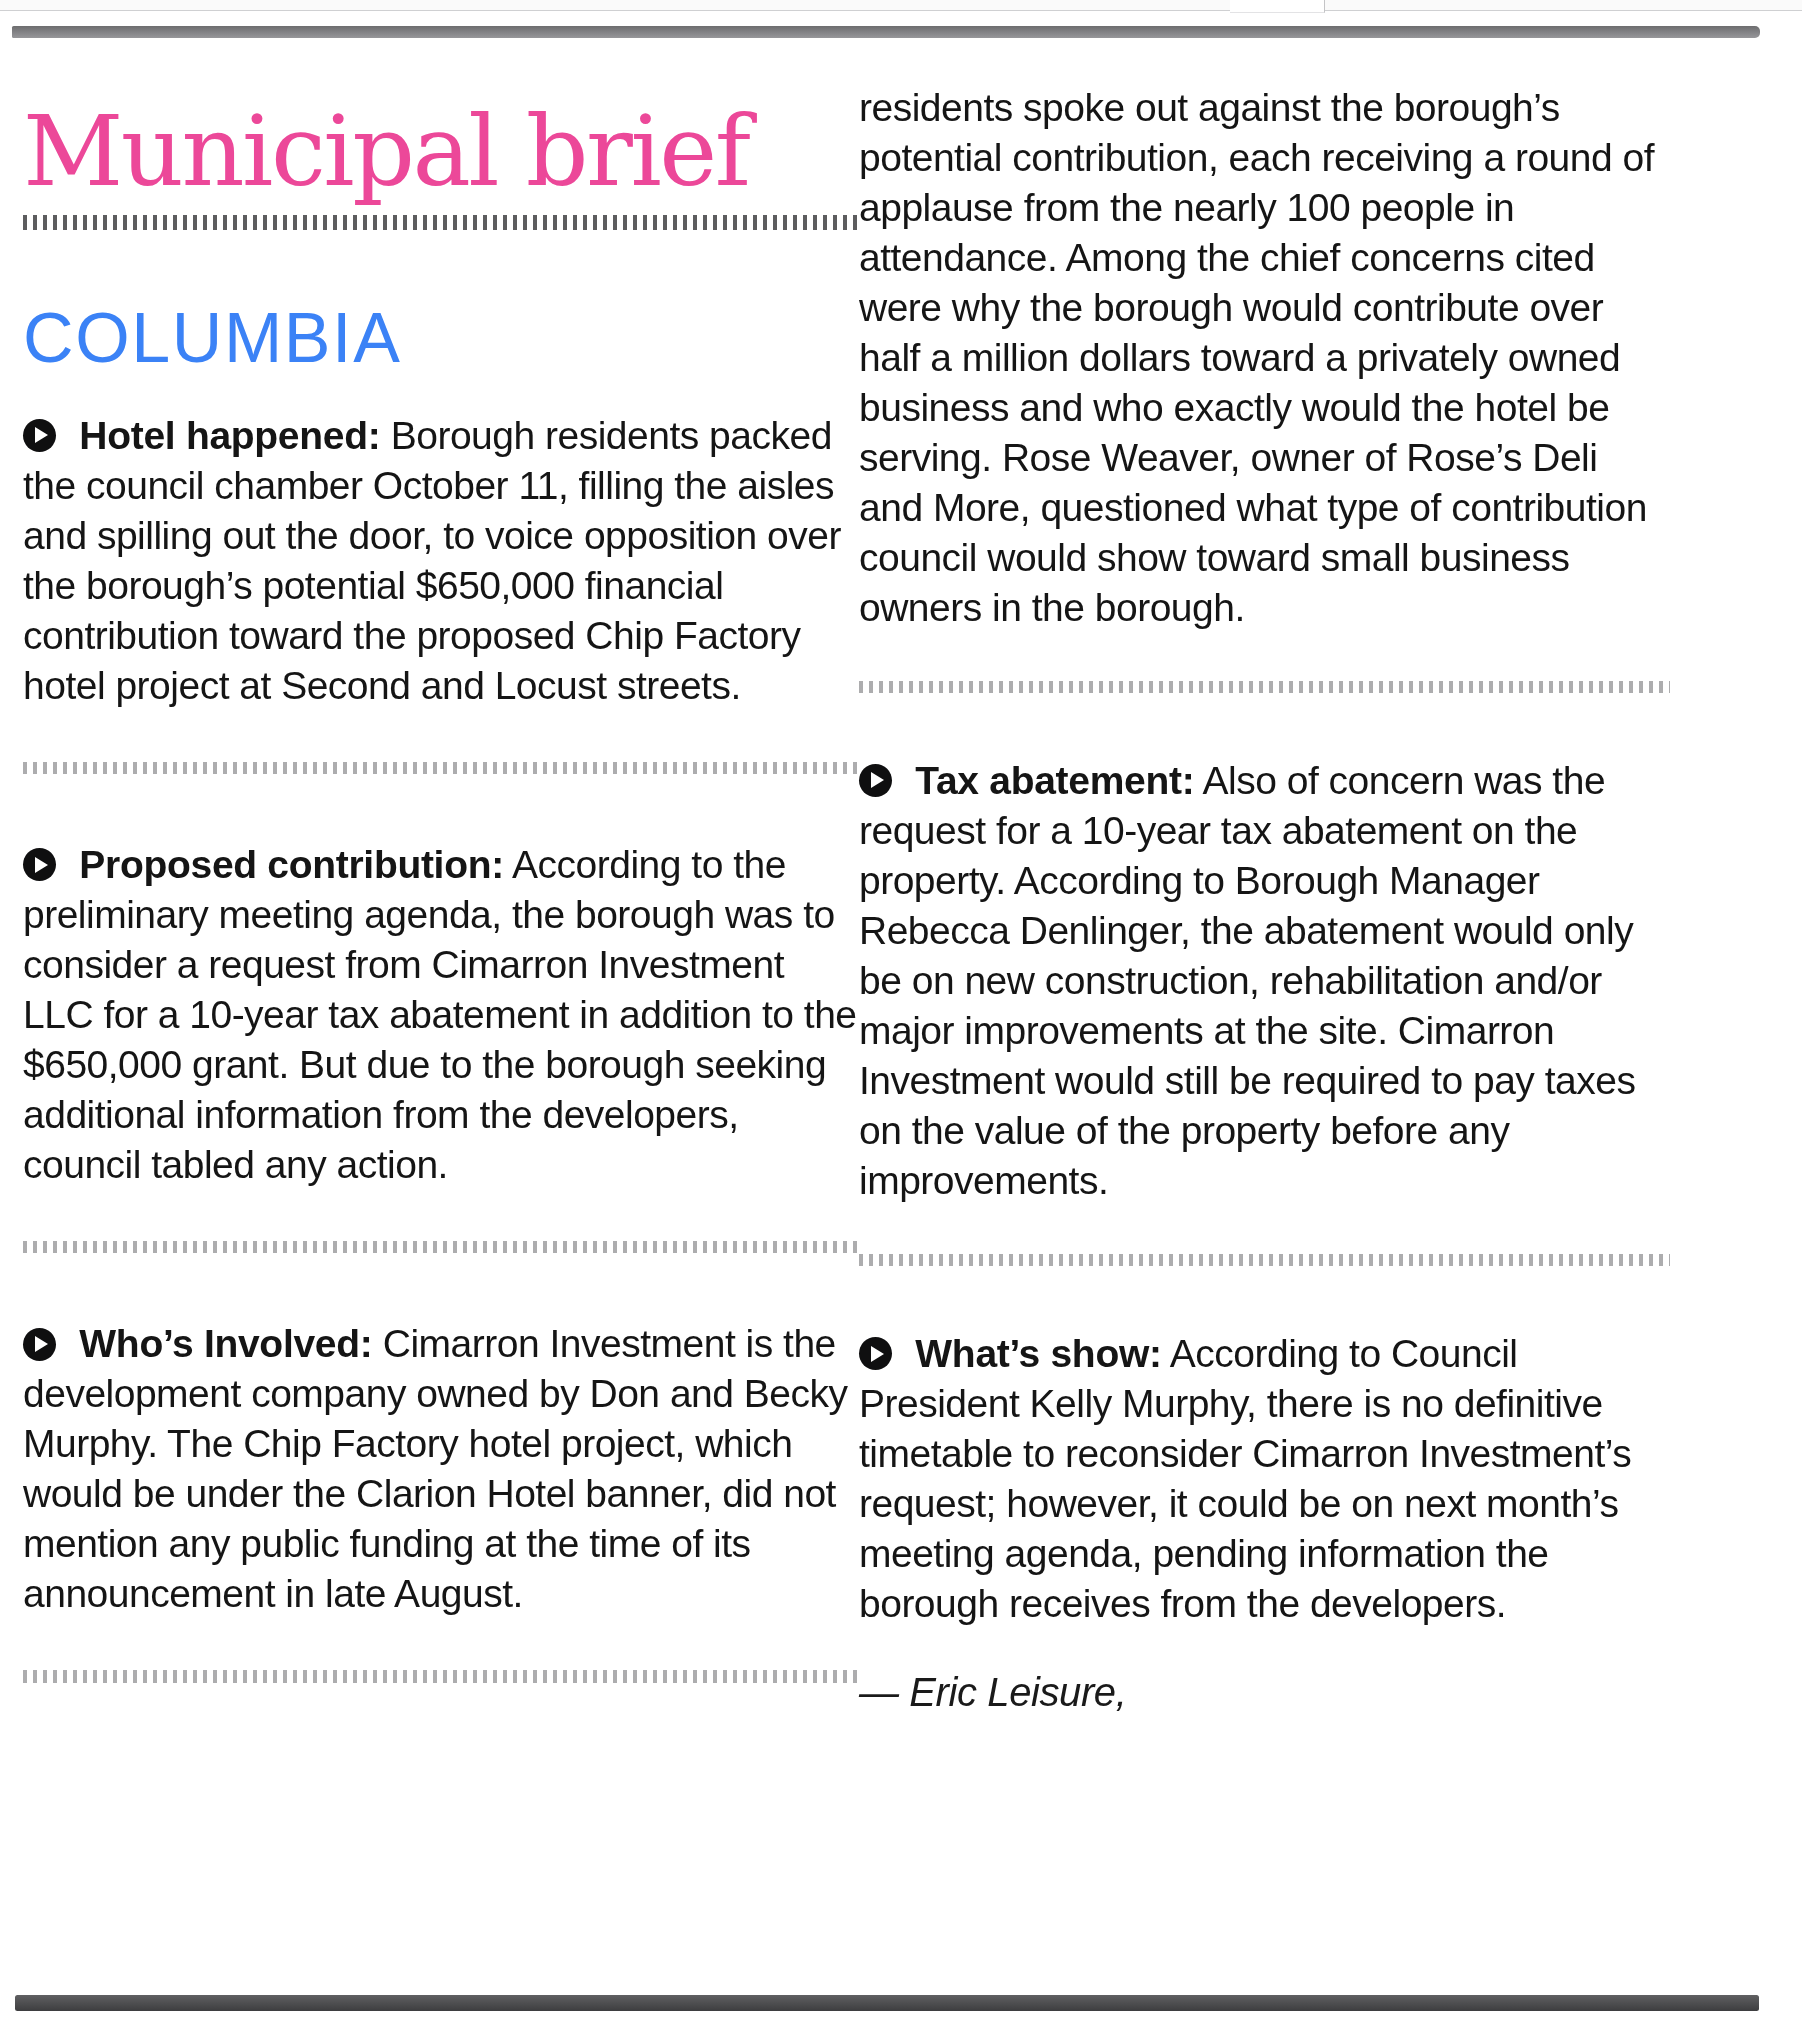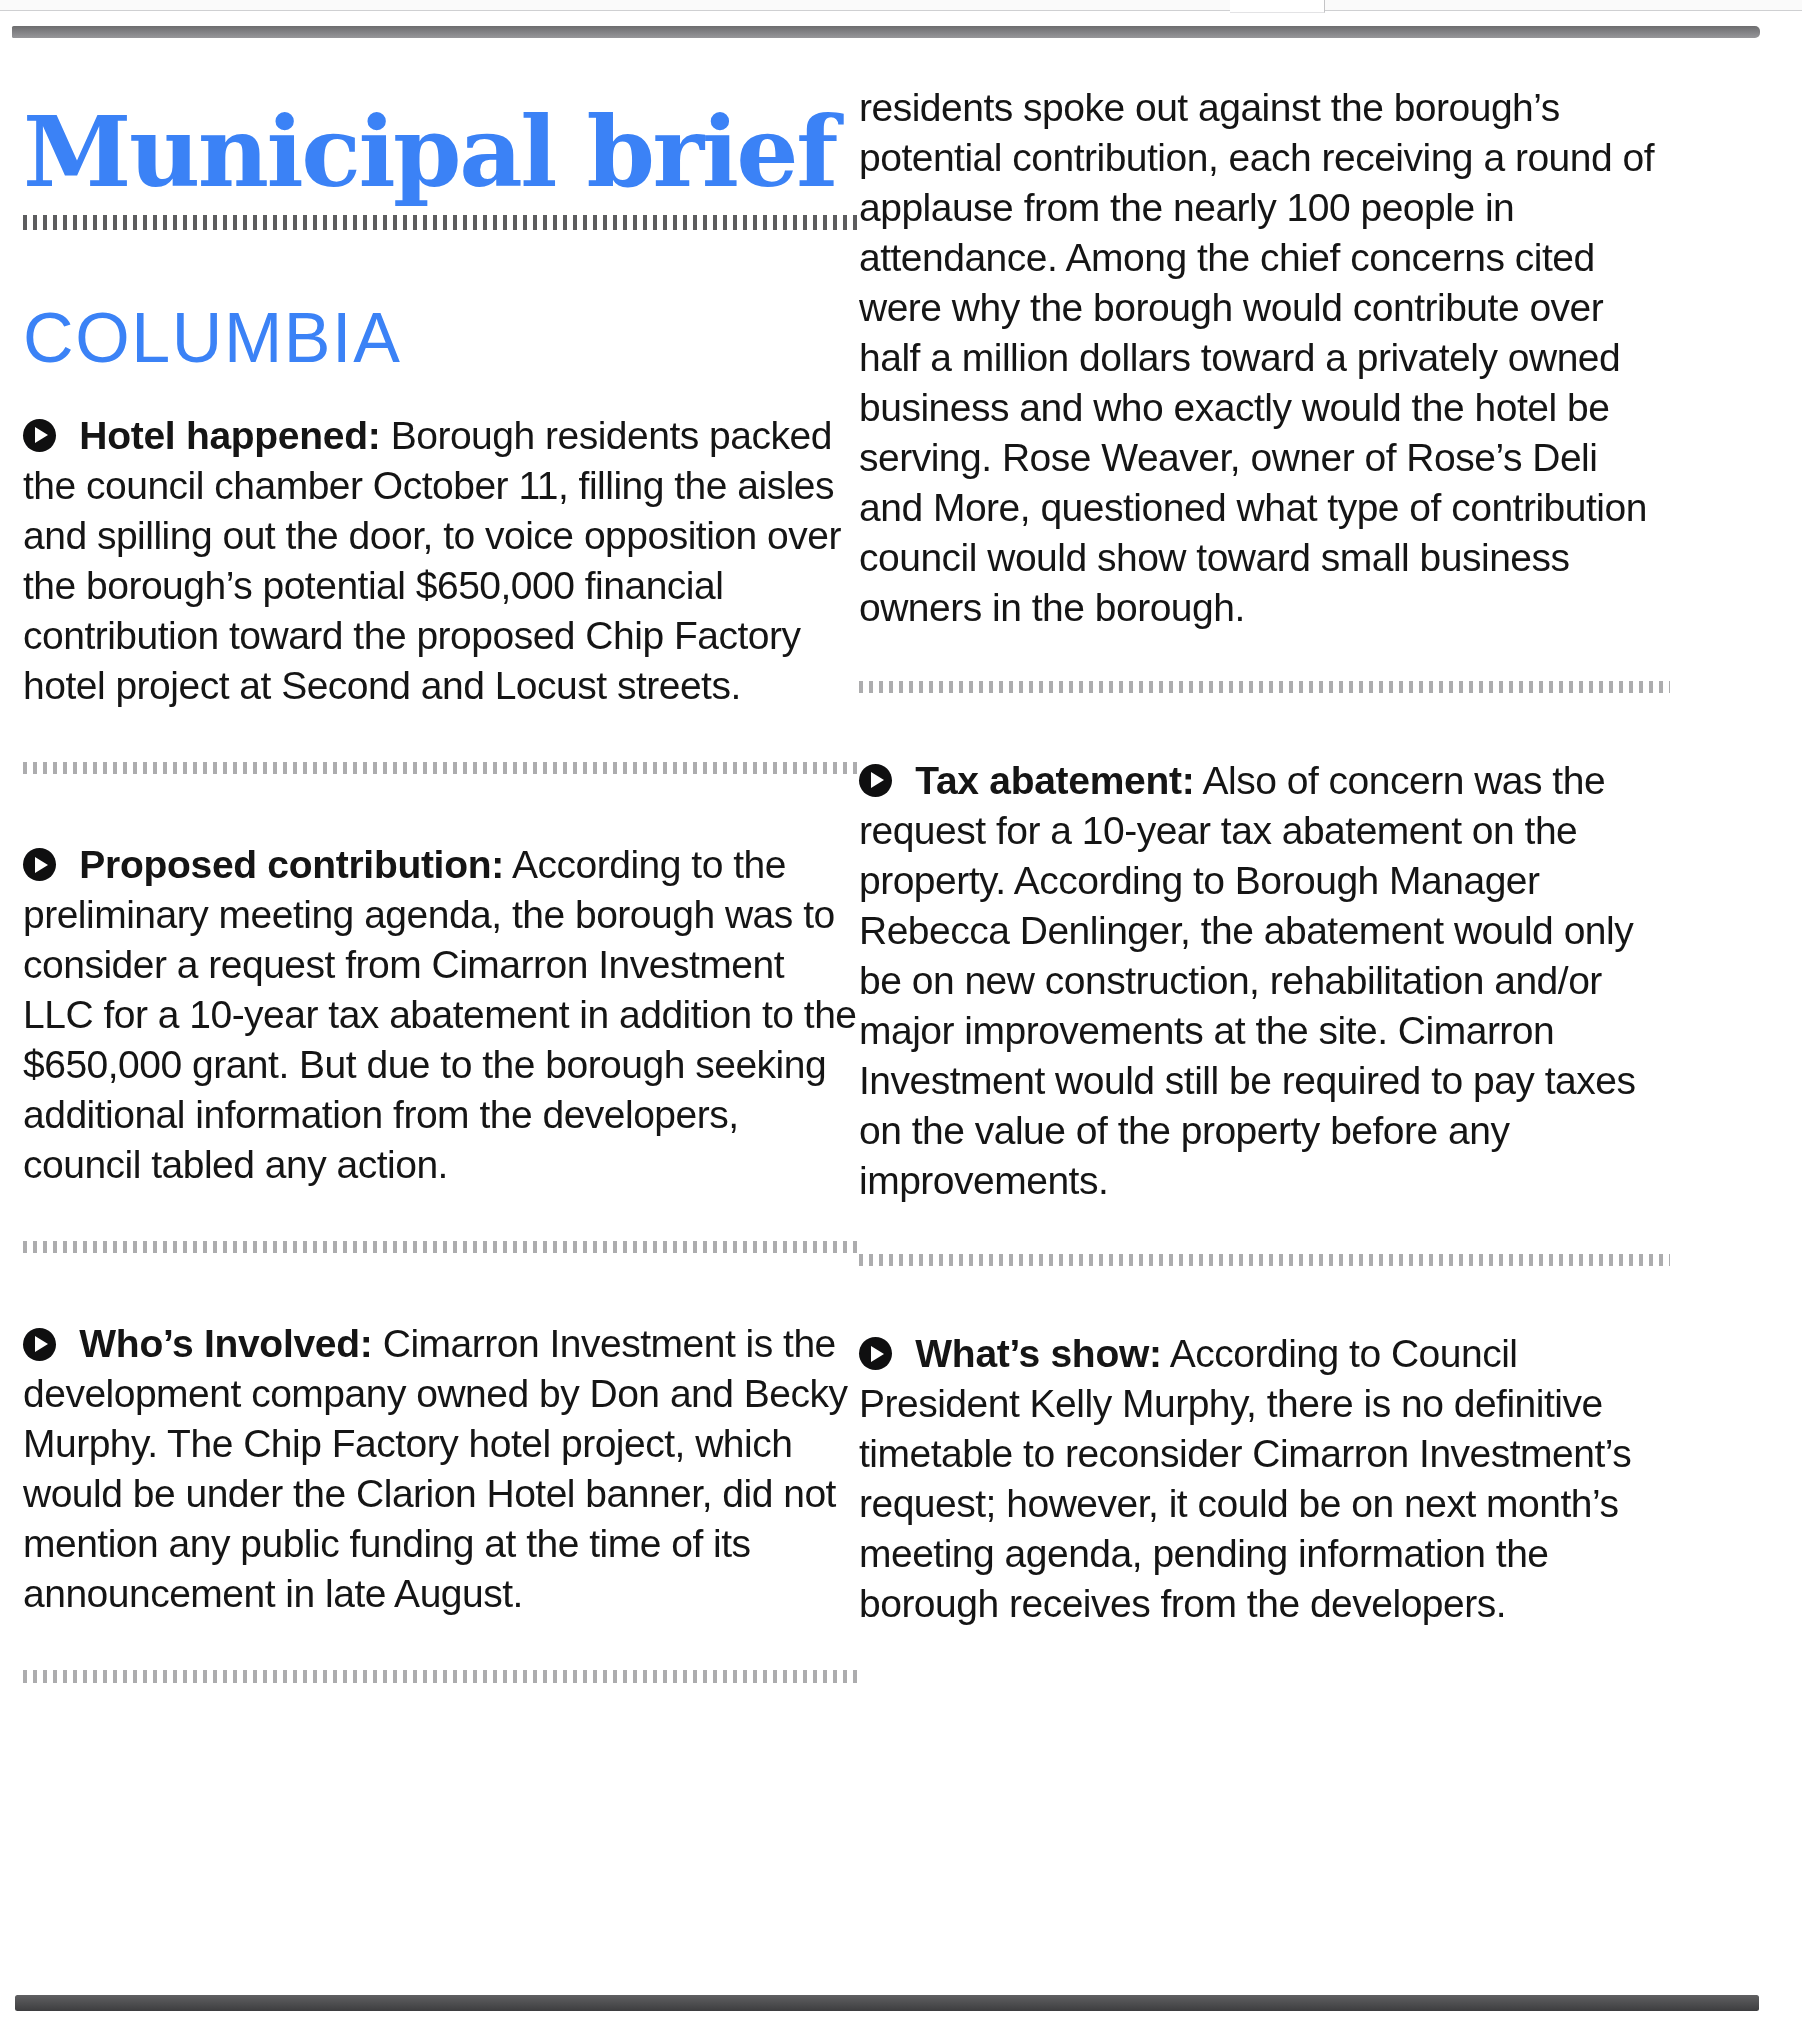--- a/index.html
+++ b/index.html
@@ -35,24 +35,24 @@
   .columns{
     position:absolute;top:76px;left:23px;
     display:flex;align-items:flex-start;
   }
   .col-left{width:836px;}
   .col-right{width:811px;padding-top:6.6px;}
   
   h1.masthead{
     margin:18px 0 0 0;
     font-family:"DejaVu Serif","Liberation Serif",serif;
-    font-weight:700;
+    font-weight:400;
     font-size:98px;line-height:1.18;
     letter-spacing:-2.5px;
-    color:#3b82f6;
+    color:#ec4899;
     white-space:nowrap;
   }
   .title-rule{
     height:15.6px;margin:5px 0 0 0;width:834px;
     background:repeating-linear-gradient(90deg,#39393b 0 4.1px,rgba(0,0,0,0) 4.1px 10px);
     opacity:.82;
   }
   
   h2.community{
     margin:72px 0 35px 0;
@@ -151,20 +151,21 @@
 
       <div class="dotrule"></div>
 
       <p class="item">
         <span class="bullet"></span>
         <b class="lead">What’s show:</b>
         <span class="txt">According to Council President Kelly Murphy, there is no definitive timetable to reconsider Cimarron Investment’s request; however, it could be on next month’s meeting agenda, pending information the borough receives from the developers.</span>
       </p>
 
       <div class="byline">
+        <div>— Eric Leisure,</div>
       </div>
     </div>
 
   </div>
 
   <div class="bottom-rule"></div>
 </div>
 
 
 </body></html>

